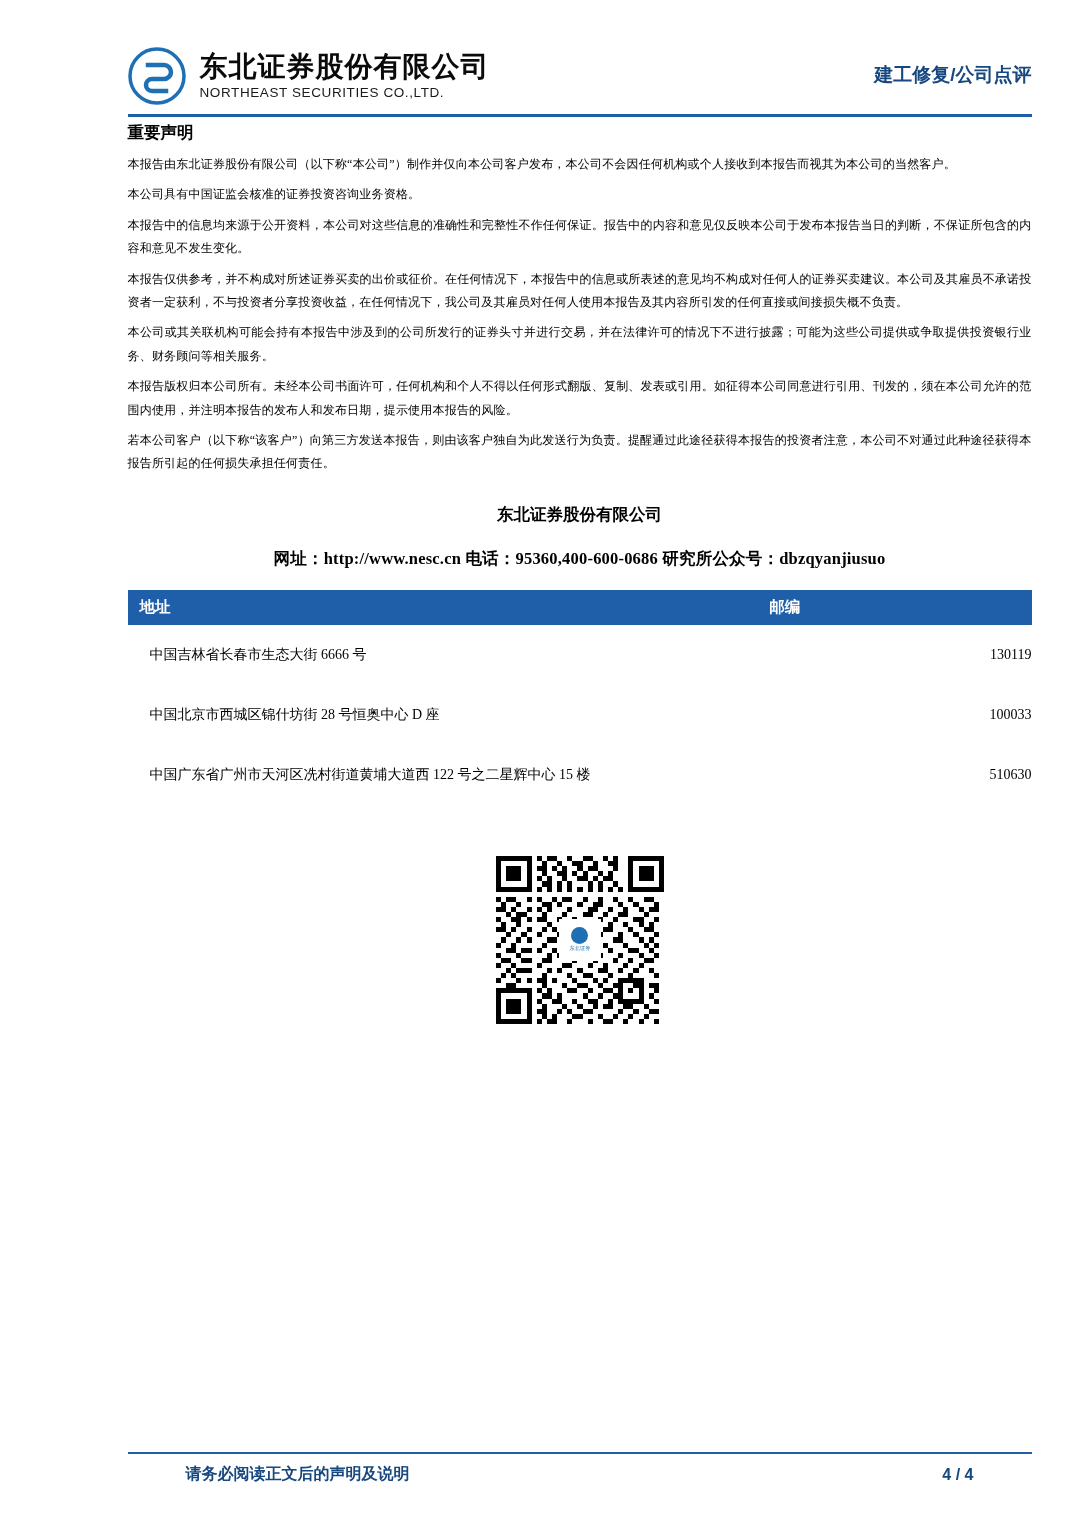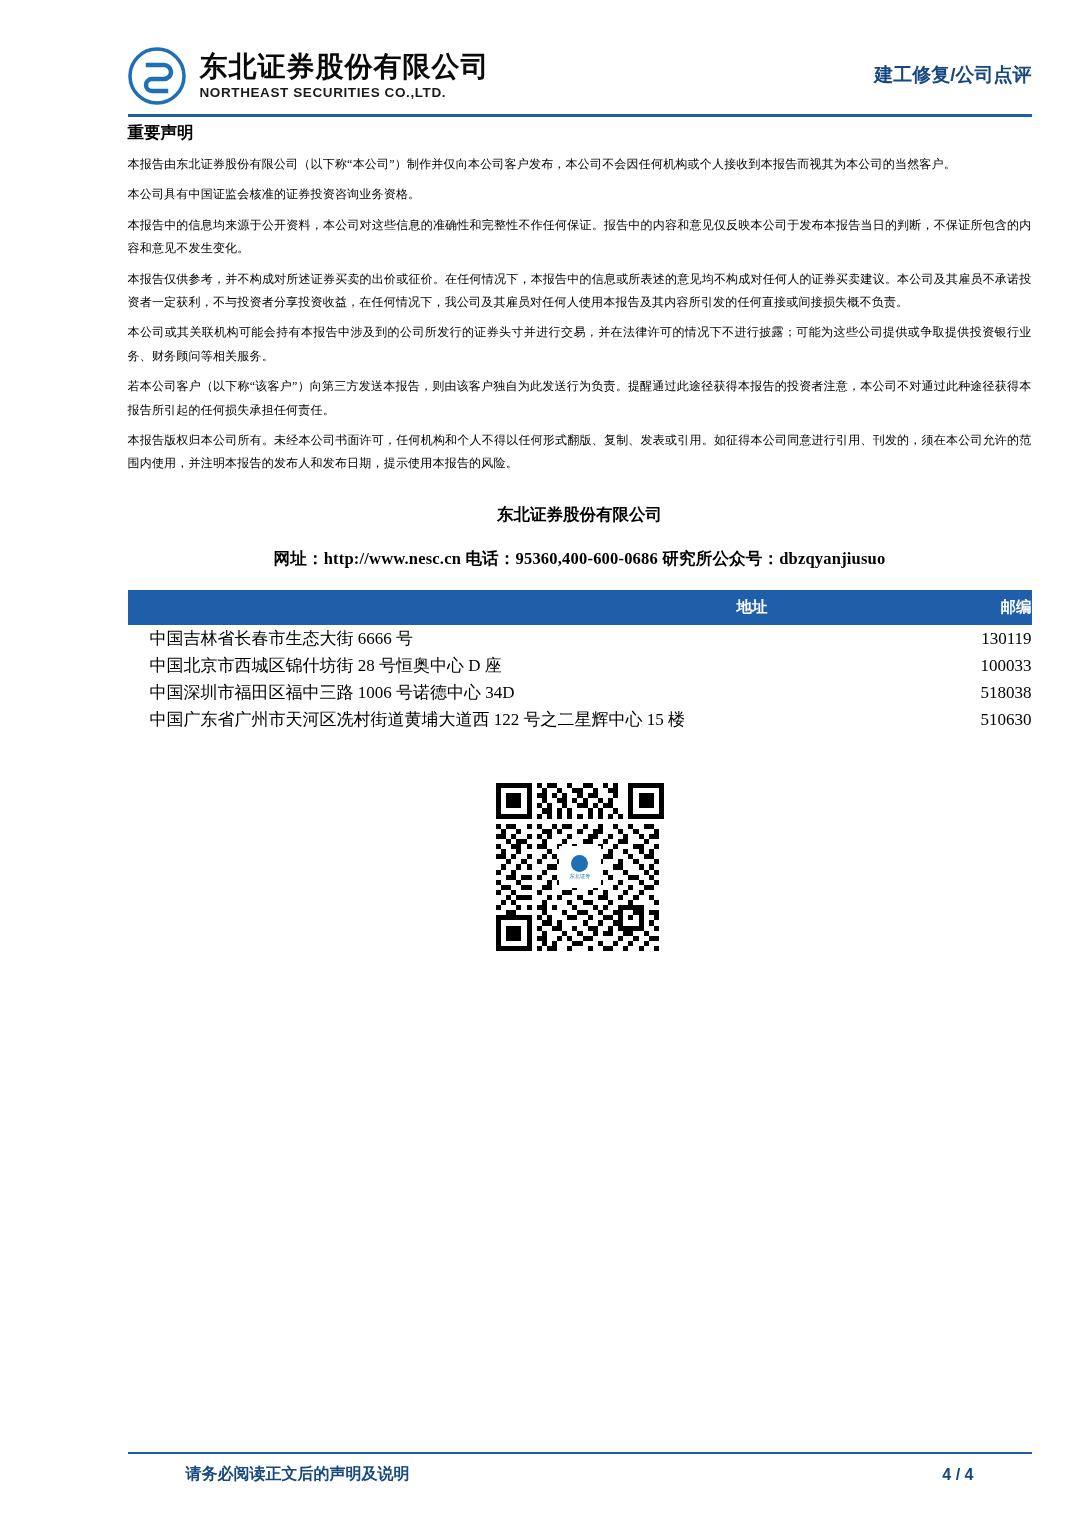--- a/index.html
+++ b/index.html
@@ -53,21 +53,21 @@
   }
   .brand-cn {
     font-family: "Liberation Sans", sans-serif;
     font-weight: bold;
     font-size: 28px;
     letter-spacing: 1px;
     color: #0a0a0a;
   }
   .brand-en {
     font-family: "Liberation Sans", sans-serif;
-    font-weight: bold;
+    font-weight: normal;
     font-size: 13.5px;
     letter-spacing: 0.6px;
     color: #1a1a1a;
     margin-top: 4px;
   }
   .header-right {
     font-family: "Liberation Sans", sans-serif;
     font-size: 19px;
     font-weight: bold;
     color: #16477e;
@@ -128,29 +128,29 @@
     border-collapse: collapse;
     margin-top: 20px;
     font-size: 16px;
   }
   .addr-table thead th {
     background: #1f5fa9;
     color: #ffffff;
     font-family: "Liberation Sans", sans-serif;
     font-weight: bold;
     font-size: 15.5px;
-    padding: 7px 0;
-    text-align: right;
+    padding: 7px 12px;
+    text-align: left;
     border: none;
   }
   .addr-table th.col-addr { width: 640px; }
   .addr-table th.col-zip  { width: 264px; font-family: Liberation Serif, serif; }
   .addr-table tbody td {
-    padding: 0 0;
-    font-size: 17px;
+    padding: 19px 0;
+    font-size: 14px;
     border: none;
     line-height: 1.6;
   }
   .addr-table tbody td.c-addr {
     padding-left: 22px;
     text-align: left;
   }
   .addr-table tbody td.c-zip {
     text-align: right;
   }
@@ -254,45 +254,41 @@
   </div>
 
   <div class="content">
     <div class="section-title">重要声明</div>
 
     <p class="para">本报告由东北证券股份有限公司（以下称“本公司”）制作并仅向本公司客户发布，本公司不会因任何机构或个人接收到本报告而视其为本公司的当然客户。</p>
     <p class="para">本公司具有中国证监会核准的证券投资咨询业务资格。</p>
     <p class="para">本报告中的信息均来源于公开资料，本公司对这些信息的准确性和完整性不作任何保证。报告中的内容和意见仅反映本公司于发布本报告当日的判断，不保证所包含的内容和意见不发生变化。</p>
     <p class="para">本报告仅供参考，并不构成对所述证券买卖的出价或征价。在任何情况下，本报告中的信息或所表述的意见均不构成对任何人的证券买卖建议。本公司及其雇员不承诺投资者一定获利，不与投资者分享投资收益，在任何情况下，我公司及其雇员对任何人使用本报告及其内容所引发的任何直接或间接损失概不负责。</p>
     <p class="para">本公司或其关联机构可能会持有本报告中涉及到的公司所发行的证券头寸并进行交易，并在法律许可的情况下不进行披露；可能为这些公司提供或争取提供投资银行业务、财务顾问等相关服务。</p>
+    <p class="para">本报告版权归本公司所有。未经本公司书面许可，任何机构和个人不得以任何形式翻版、复制、发表或引用。如征得本公司同意进行引用、刊发的，须在本公司允许的范围内使用，并注明本报告的发布人和发布日期，提示使用本报告的风险。</p>
     <p class="para">若本公司客户（以下称“该客户”）向第三方发送本报告，则由该客户独自为此发送行为负责。提醒通过此途径获得本报告的投资者注意，本公司不对通过此种途径获得本报告所引起的任何损失承担任何责任。</p>
-    <p class="para">本报告版权归本公司所有。未经本公司书面许可，任何机构和个人不得以任何形式翻版、复制、发表或引用。如征得本公司同意进行引用、刊发的，须在本公司允许的范围内使用，并注明本报告的发布人和发布日期，提示使用本报告的风险。</p>
 
     <div class="company-center">东北证券股份有限公司</div>
     <div class="contact-center">网址：http://www.nesc.cn 电话：95360,400-600-0686 研究所公众号：dbzqyanjiusuo</div>
 
     <table class="addr-table">
       <thead>
         <tr>
           <th class="col-addr">地址</th>
           <th class="col-zip">邮编</th>
         </tr>
       </thead>
       <tbody>
         <tr>
           <td class="c-addr">中国吉林省长春市生态大街 6666 号</td>
           <td class="c-zip">130119</td>
         </tr>
         <tr>
           <td class="c-addr">中国北京市西城区锦什坊街 28 号恒奥中心 D 座</td>
           <td class="c-zip">100033</td>
-        </tr>
-        <tr>
-          <td class="c-addr">中国深圳市福田区福中三路 1006 号诺德中心 34D</td>
-          <td class="c-zip">518038</td>
         </tr>
         <tr>
           <td class="c-addr">中国广东省广州市天河区冼村街道黄埔大道西 122 号之二星辉中心 15 楼</td>
           <td class="c-zip">510630</td>
         </tr>
       </tbody>
     </table>
 
     <div class="qr-wrap">
       <div class="qr-box">

